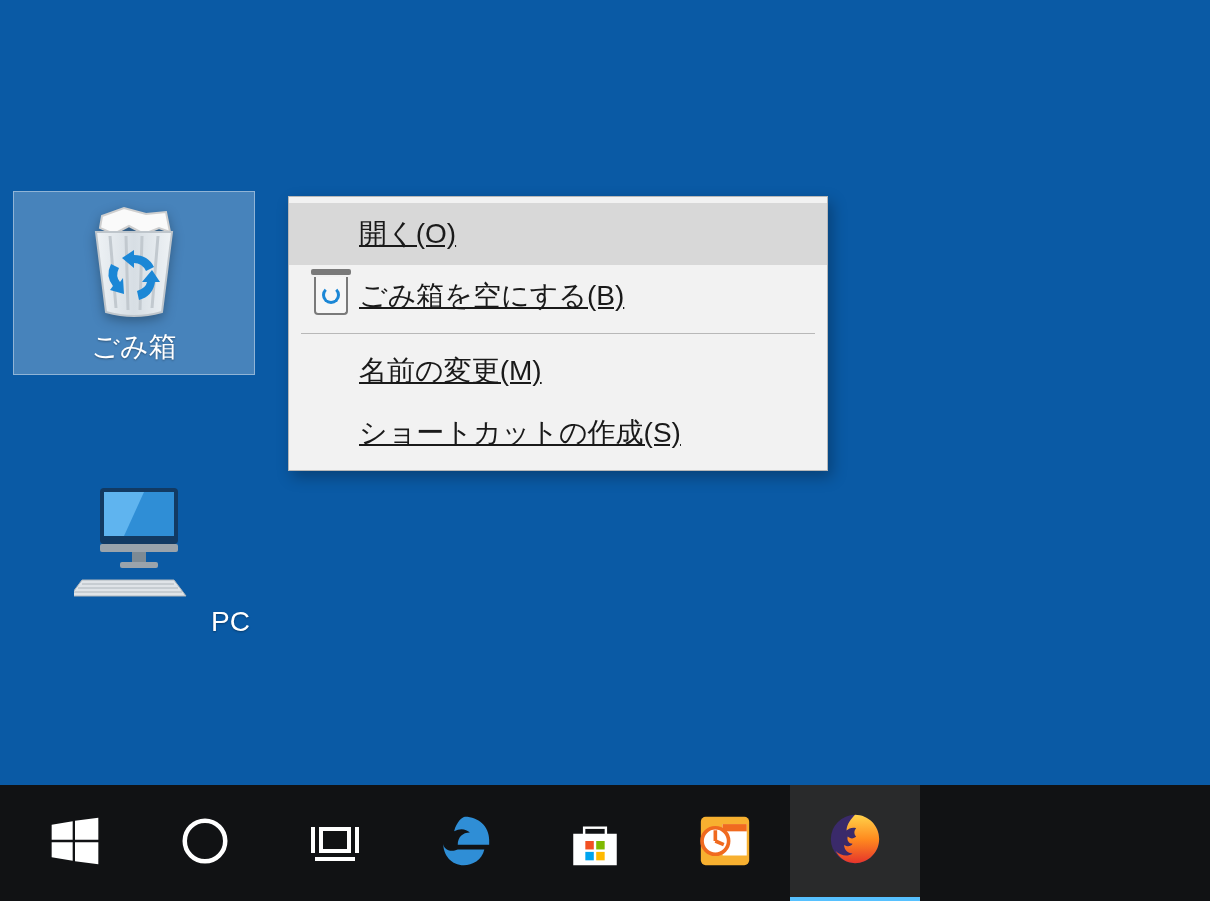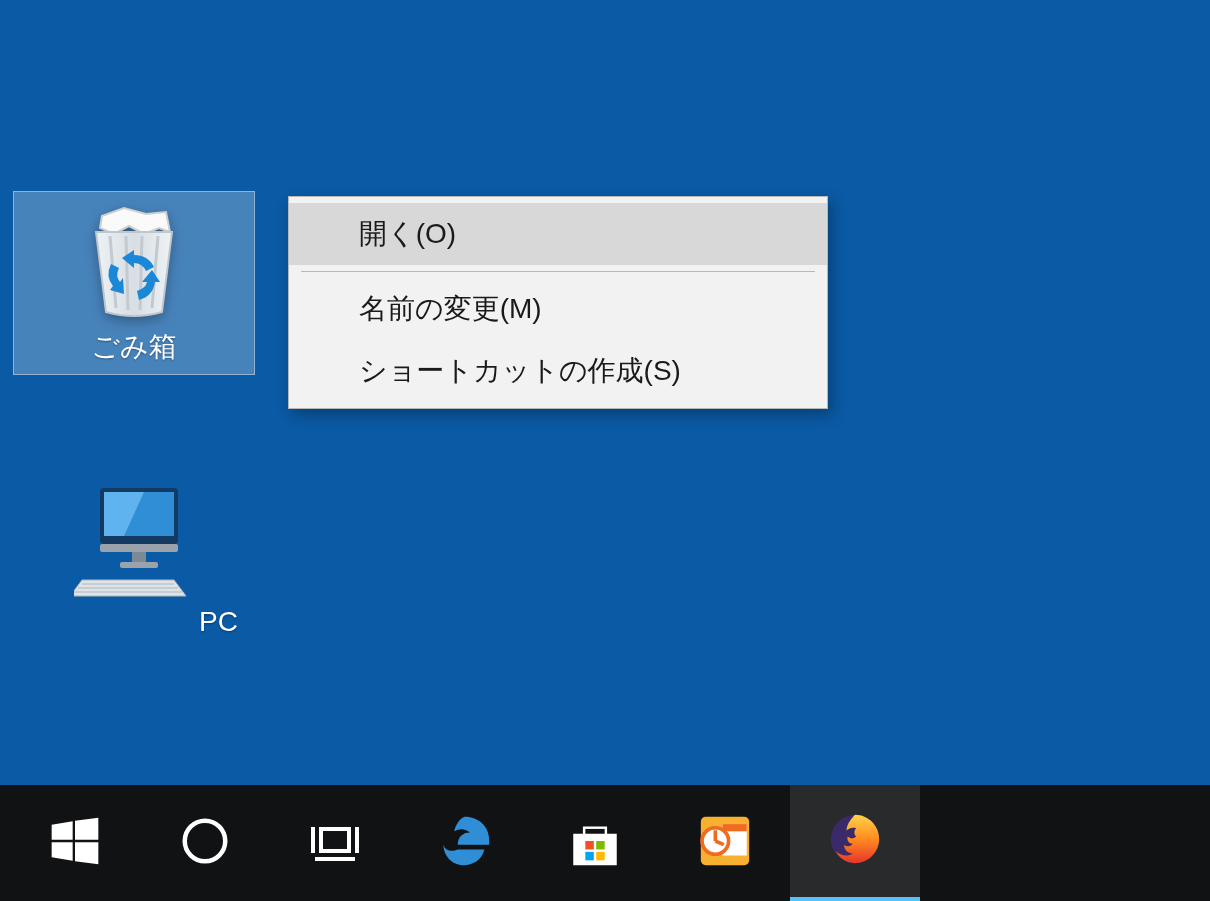--- a/index.html
+++ b/index.html
@@ -7,21 +7,21 @@
   body { background: #0a5aa5; position: relative; }
 
   
   .desktop-icon {
     position: absolute;
     width: 240px;
     text-align: center;
     color: #ffffff;
     font-size: 28px;
     cursor: default;
-    padding: 8px 16px;
+    padding: 8px 4px;
   }
   .desktop-icon.selected {
     background: rgba(255,255,255,0.25);
     outline: 1px solid rgba(255,255,255,0.55);
   }
   .desktop-icon .icon-img {
     width: 120px; height: 120px; margin: 0 auto 8px auto; display:block;
   }
   .desktop-icon .label { display:block; text-shadow: 0 1px 2px rgba(0,0,0,0.35); }
 
@@ -42,21 +42,21 @@
   }
   .menu-item {
     display: flex;
     align-items: center;
     height: 62px;
     padding: 0 20px 0 14px;
     cursor: default;
   }
   .menu-item.hover { background: #d8d8d8; }
   .menu-icon-slot { width: 56px; display:flex; align-items:center; justify-content:center; }
-  .menu-text { flex: 1; }
+  .menu-text { flex: 1; text-decoration: underline; }
   .menu-sep { height: 1px; background: #b8b8b8; margin: 6px 12px; }
 
   .small-recycle {
     width: 34px; height: 38px; position: relative;
     border: 2px solid #7a7a7a; border-top: none;
     border-radius: 0 0 4px 4px;
     background: #f6f6f6;
   }
   .small-recycle::before {
     content:""; position:absolute; left:-5px; right:-5px; top:-8px; height:6px;
@@ -138,20 +138,28 @@
       </g>
     </svg>
   </span>
   <span class="label">PC</span>
 </div>
 
 <div class="context-menu">
   <div class="menu-item hover">
     <span class="menu-icon-slot"></span>
     <span class="menu-text">開く(O)</span>
+  </div>
+  <div class="menu-item">
+    <span class="menu-icon-slot">
+      <span class="small-recycle">
+          <span class="rcy"></span>
+        </span>
+    </span>
+    <span class="menu-text">ごみ箱を空にする(B)</span>
   </div>
   <div class="menu-sep"></div>
   <div class="menu-item">
     <span class="menu-icon-slot"></span>
     <span class="menu-text">名前の変更(M)</span>
   </div>
   <div class="menu-item">
     <span class="menu-icon-slot"></span>
     <span class="menu-text">ショートカットの作成(S)</span>
   </div>

